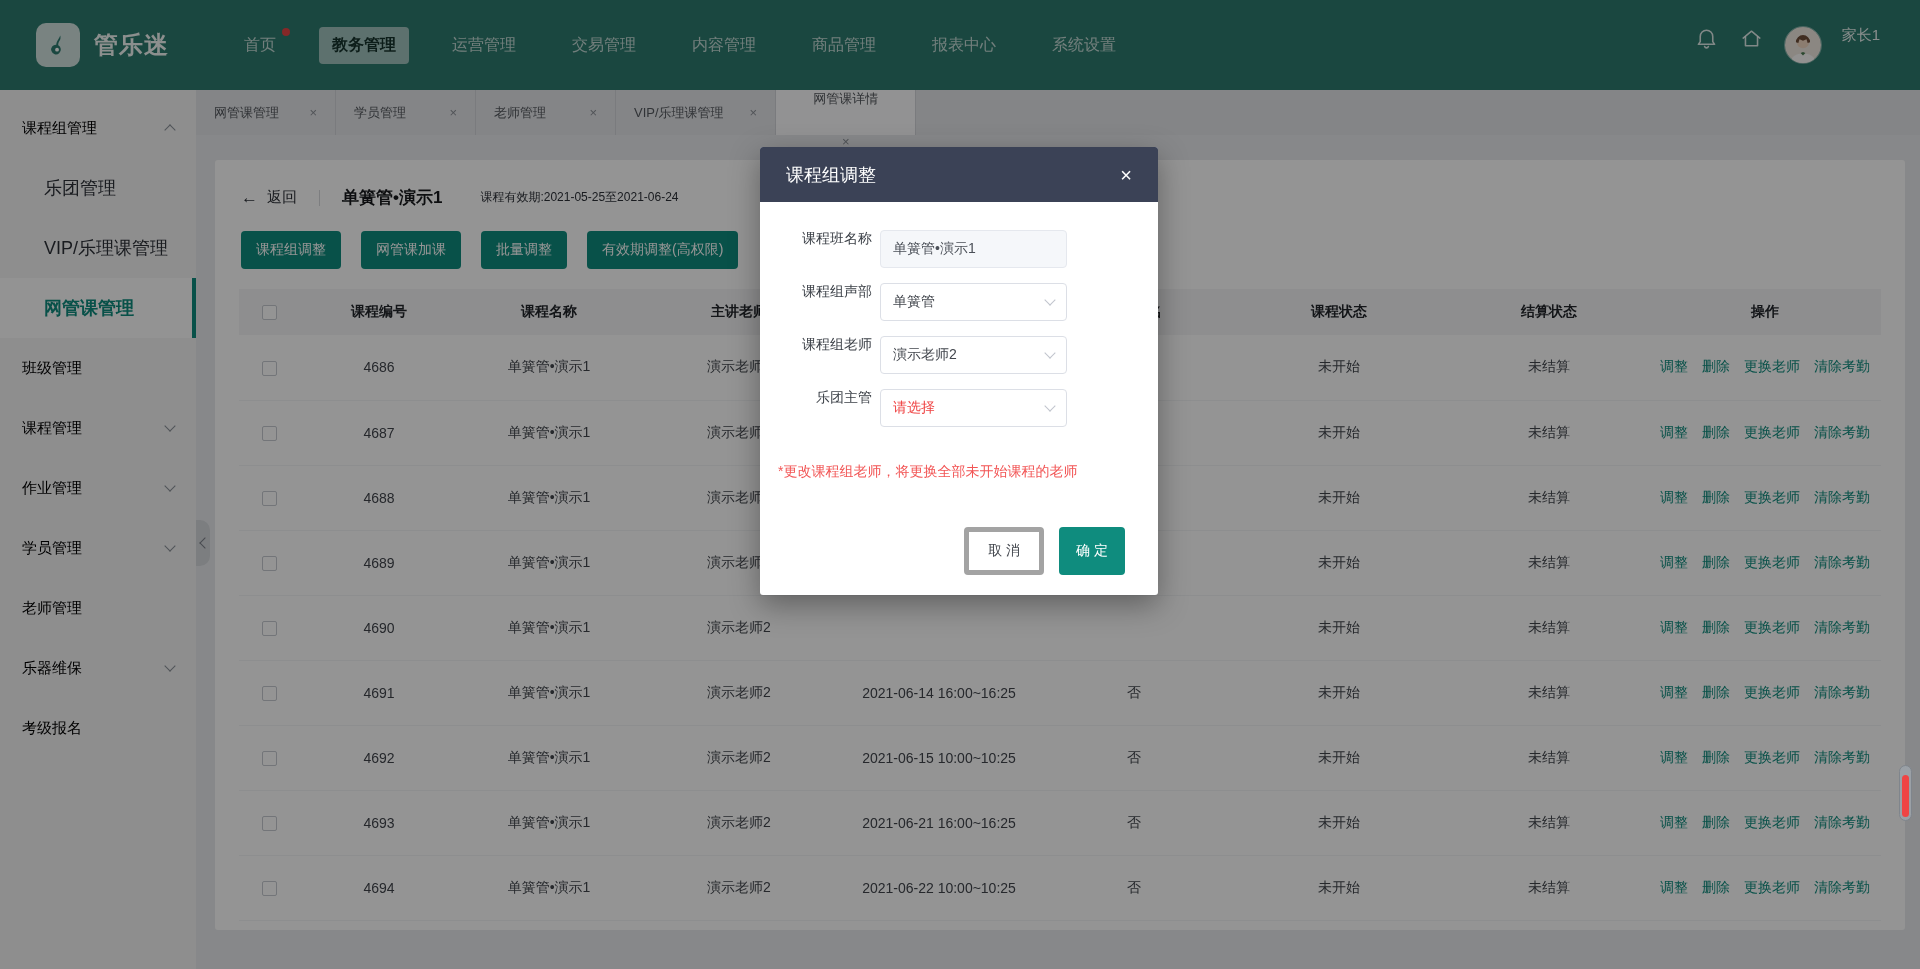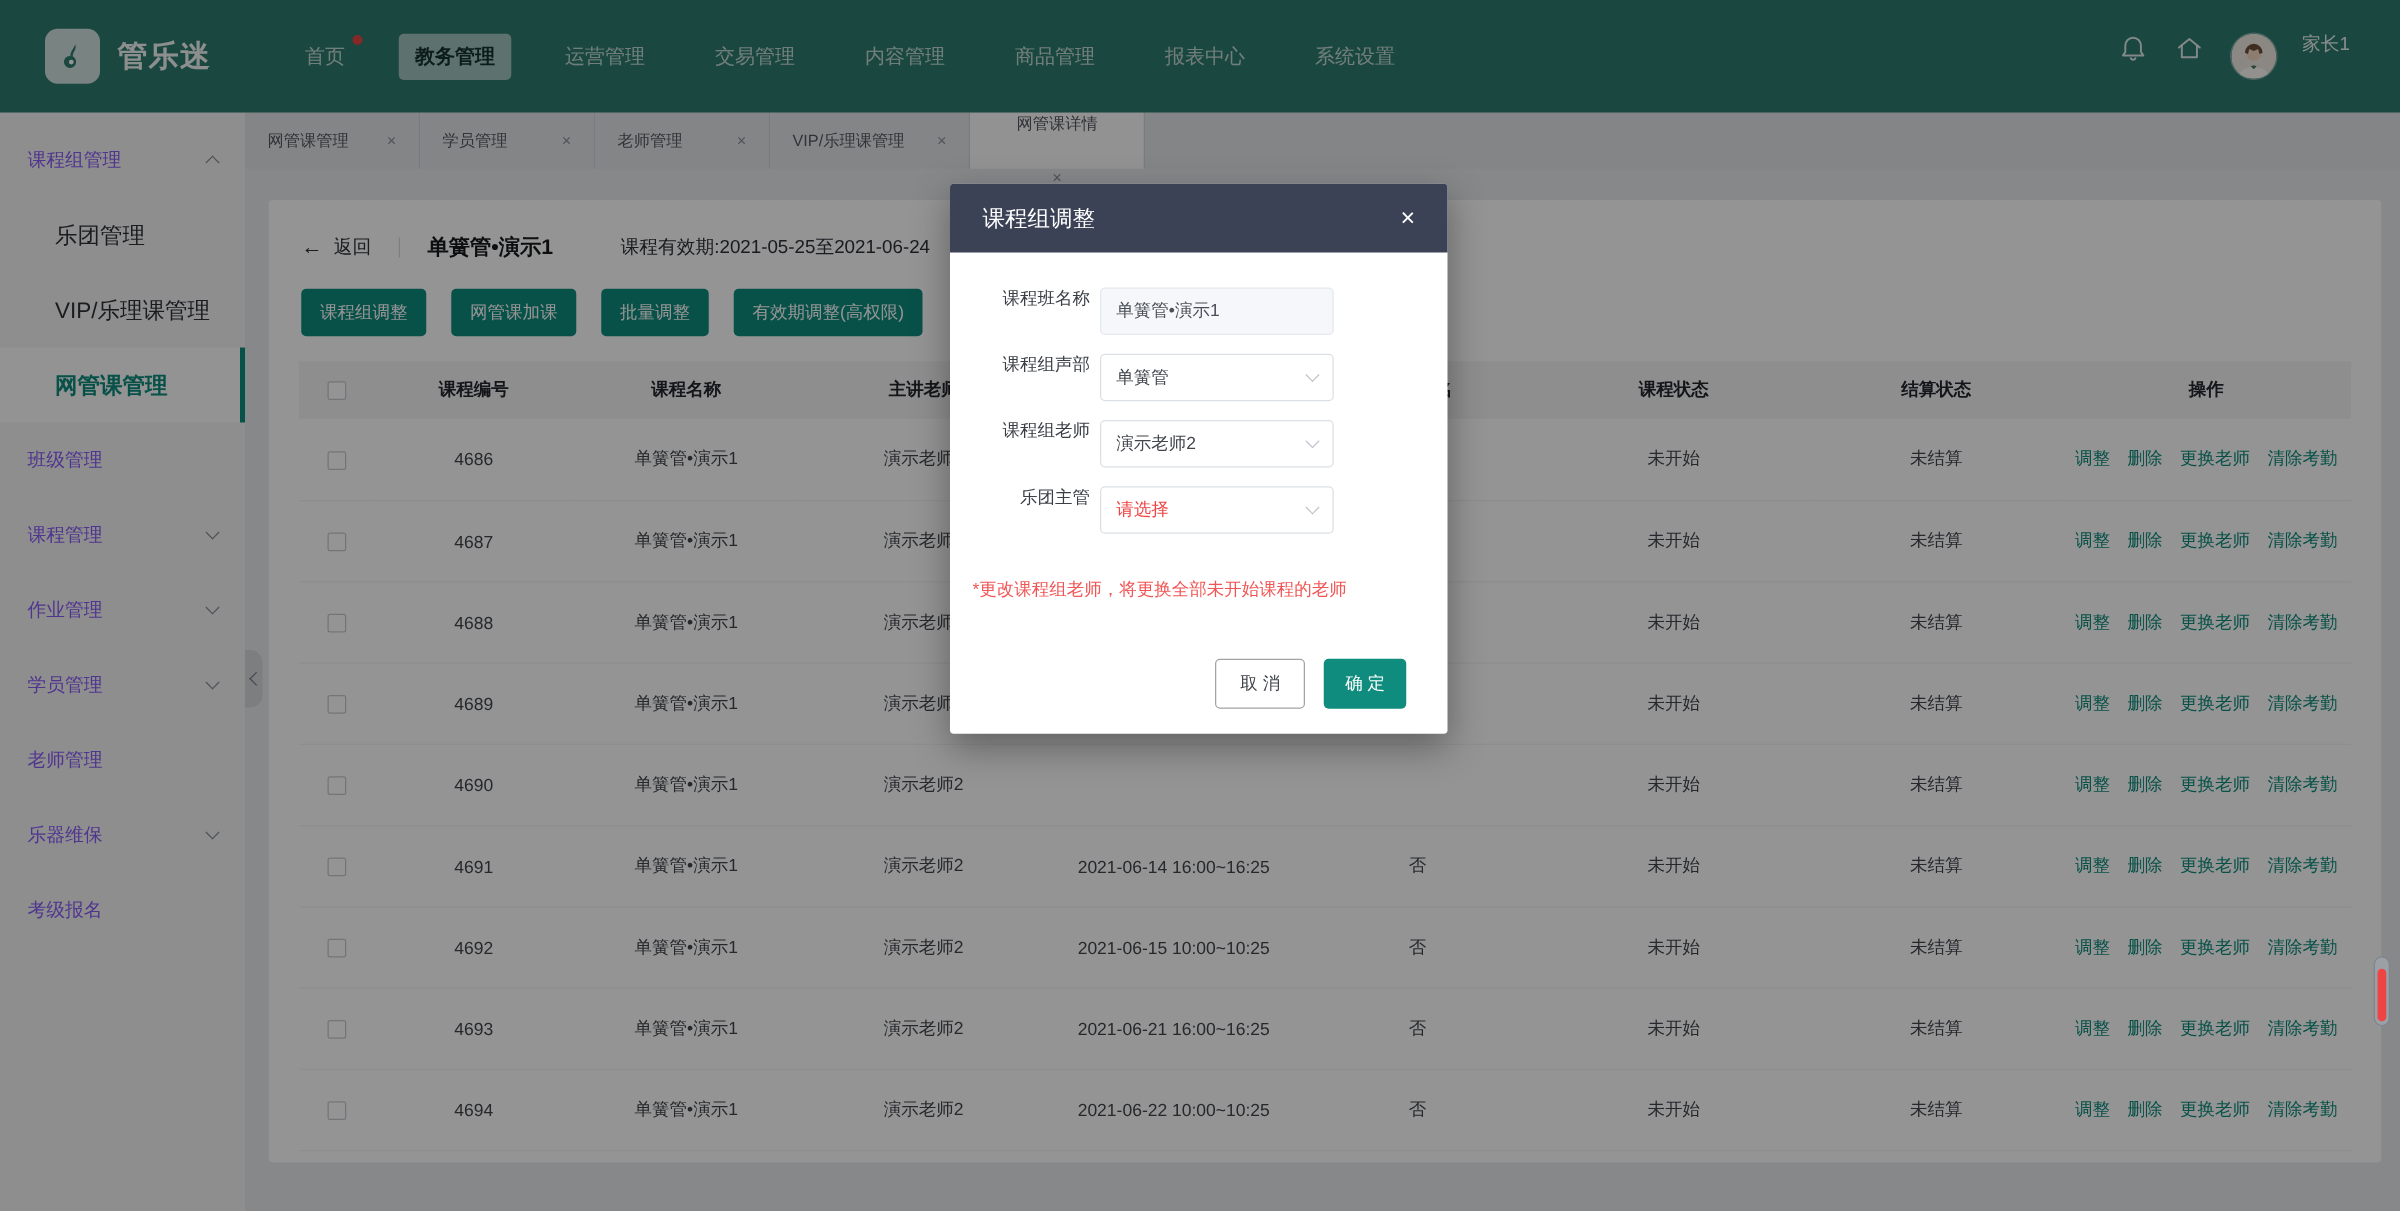--- a/index.html
+++ b/index.html
@@ -18,21 +18,21 @@
   .nav-item.active{background:rgba(255,255,255,.55);color:#16322c;font-weight:bold;}
   .nav-dot{position:absolute;top:1px;right:-1px;width:8px;height:8px;border-radius:50%;background:var(--danger,#e64545);}
   .nav-right{margin-left:auto;display:flex;align-items:flex-start;gap:20px;}
   .nav-icon{display:flex;cursor:pointer;}
   .nav-icon svg{width:25px;height:25px;stroke:rgba(255,255,255,.85);fill:none;stroke-width:1.5;stroke-linecap:round;stroke-linejoin:round;}
   .avatar{width:38px;height:38px;border-radius:50%;overflow:hidden;flex:none;cursor:pointer;border:1px solid rgba(255,255,255,.4);}
   .user-name{color:rgba(255,255,255,.9);font-size:15px;cursor:pointer;}
 
   
   .sidebar{position:absolute;top:90px;left:0;bottom:0;width:196px;background:#f4f4f5;padding-top:8px;z-index:5;}
-  .side-item{height:60px;display:flex;align-items:center;justify-content:space-between;padding:0 22px;font-size:15px;color:#8b5cf6;cursor:pointer;}
+  .side-item{height:60px;display:flex;align-items:center;justify-content:space-between;padding:0 22px;font-size:15px;color:#000000;cursor:pointer;}
   .side-sub{height:60px;display:flex;align-items:center;padding:0 22px 0 44px;font-size:18px;color:#2d3138;cursor:pointer;position:relative;}
   .side-sub.active{background:#fdfdfd;color:var(--accent,#0f8c7e);font-weight:bold;}
   .side-sub.active::after{content:"";position:absolute;right:0;top:0;bottom:0;width:4px;background:var(--accent,#0f8c7e);}
   .chev{width:8px;height:8px;border-right:1.5px solid #8a9097;border-bottom:1.5px solid #8a9097;display:inline-block;flex:none;}
   .chev-down{transform:rotate(45deg);margin-top:-4px;}
   .chev-up{transform:rotate(-135deg);margin-top:4px;}
   .collapse-handle{position:absolute;left:196px;top:520px;width:14px;height:46px;background:#d6d9dd;
                    border-radius:0 10px 10px 0;display:flex;align-items:center;justify-content:center;z-index:5;cursor:pointer;}
   .collapse-handle .chev{transform:rotate(135deg);margin-left:3px;border-color:#7d828a;}
 
@@ -44,21 +44,21 @@
   .tab-close{color:#8b9097;font-size:13px;}
 
   
   .content{position:absolute;left:196px;top:135px;right:0;bottom:0;}
   .card{position:absolute;left:19px;top:25px;width:1690px;height:770px;background:#fff;border-radius:3px;}
   .back-row{display:flex;align-items:center;padding:26px 26px 0;}
   .back-link{display:flex;align-items:center;gap:9px;font-size:15px;color:#2d3138;cursor:pointer;}
   .back-arrow{font-size:17px;line-height:1;}
   .vdivider{width:1px;height:16px;background:#d8dadd;margin:0 22px;}
   .page-title{font-size:17px;font-weight:bold;color:#17191c;}
-  .validity{margin-left:54px;font-size:15px;color:#2d3138;}
+  .validity{margin-left:38px;font-size:12px;color:#2d3138;}
   .toolbar{display:flex;gap:20px;padding:22px 26px 20px;}
   .tbtn{background:var(--accent,#0f8c7e);color:#fff;border:none;border-radius:4px;font-size:14px;
         padding:10px 15px;cursor:pointer;font-family:inherit;white-space:nowrap;}
 
   
   table.grid{margin:0 24px;border-collapse:collapse;table-layout:fixed;width:1642px;}
   .grid th{background:#f4f5f7;height:46px;font-size:14px;color:#23262b;text-align:center;font-weight:bold;}
   .grid td{height:65px;font-size:14px;color:#42464d;text-align:center;border-bottom:1px solid #f3f4f6;white-space:nowrap;}
   .cb{width:15px;height:15px;border:1px solid #c6cad0;border-radius:2px;background:#fff;display:inline-block;vertical-align:middle;cursor:pointer;}
   .link{color:var(--accent,#0f8c7e);margin:0 7px;cursor:pointer;white-space:nowrap;font-size:14px;}
@@ -75,21 +75,21 @@
   .form-row{display:flex;align-items:flex-start;margin-bottom:15px;}
   .form-label{width:84px;text-align:right;font-size:14px;color:#3a3f46;margin-right:8px;flex:none;}
   .m-control{width:187px;height:38px;border-radius:4px;display:flex;align-items:center;padding:0 12px;font-size:14px;cursor:pointer;}
   .m-input{background:#f5f7fa;border:1px solid #e5e8ee;color:#4a4f57;}
   .m-select{background:#fff;border:1px solid #dcdfe6;color:#42464d;justify-content:space-between;}
   .m-select .ph{color:#ef4444;}
   .sel-caret{width:8px;height:8px;border-right:1.5px solid #c0c4cc;border-bottom:1.5px solid #c0c4cc;
              transform:rotate(45deg);margin-top:-4px;flex:none;}
   .modal-warning{color:var(--warning-text,#f25555);font-size:14px;margin:36px 0 0 -10px;}
   .modal-footer{display:flex;justify-content:flex-end;gap:15px;padding:46px 33px 20px 0;}
-  .btn-cancel{background:#fff;border:1px solid #a3a3a3;border-radius:4px;color:#42464d;font-size:14px;
+  .btn-cancel{background:#fff;border:5px solid #a3a3a3;border-radius:4px;color:#42464d;font-size:14px;
               padding:10px 19px;cursor:pointer;font-family:inherit;}
   .btn-confirm{background:var(--accent,#0f8c7e);border:none;border-radius:4px;color:#fff;font-size:14px;
                padding:10px 17px;cursor:pointer;font-family:inherit;}
 
   
   .scroll-thumb{position:absolute;right:8px;top:765px;width:13px;height:56px;border-radius:7px;background:#9aa0a6;
                 border:1px solid #7f858c;overflow:hidden;z-index:70;cursor:grab;}
   .scroll-thumb .red{position:absolute;left:2px;right:2px;top:9px;bottom:3px;background:#ef4444;border-radius:4px;}
 </style>
 </head>

